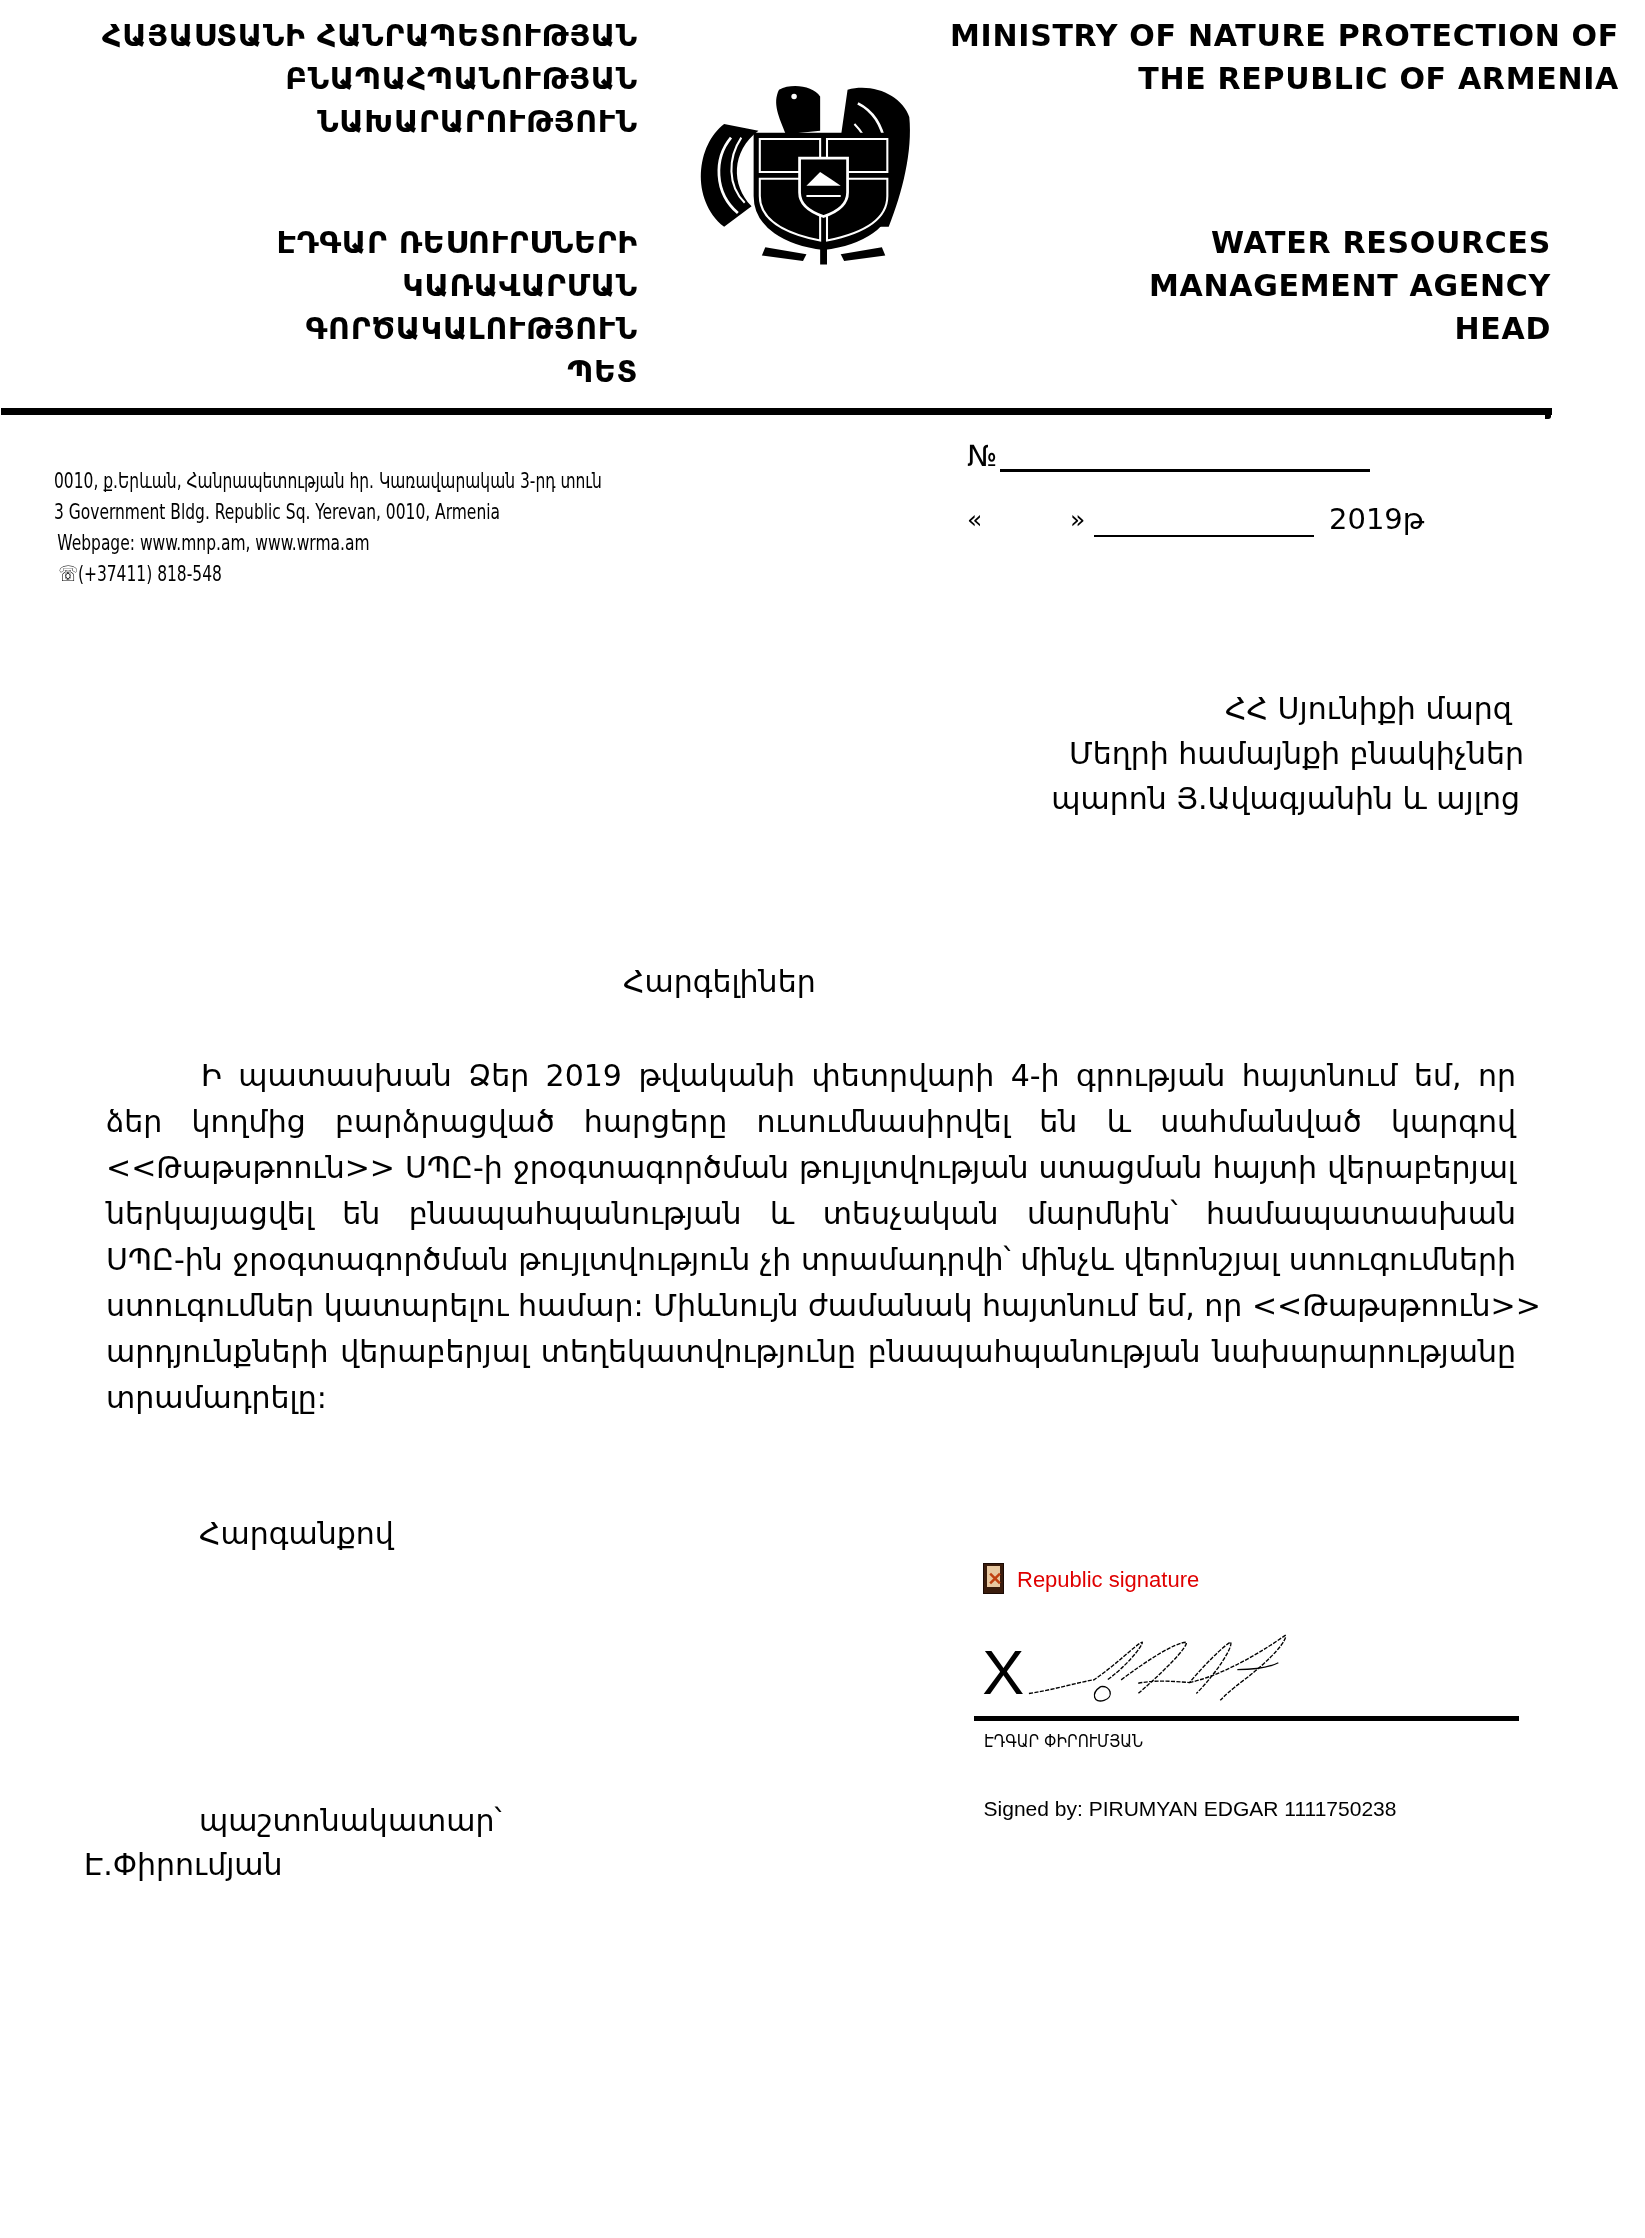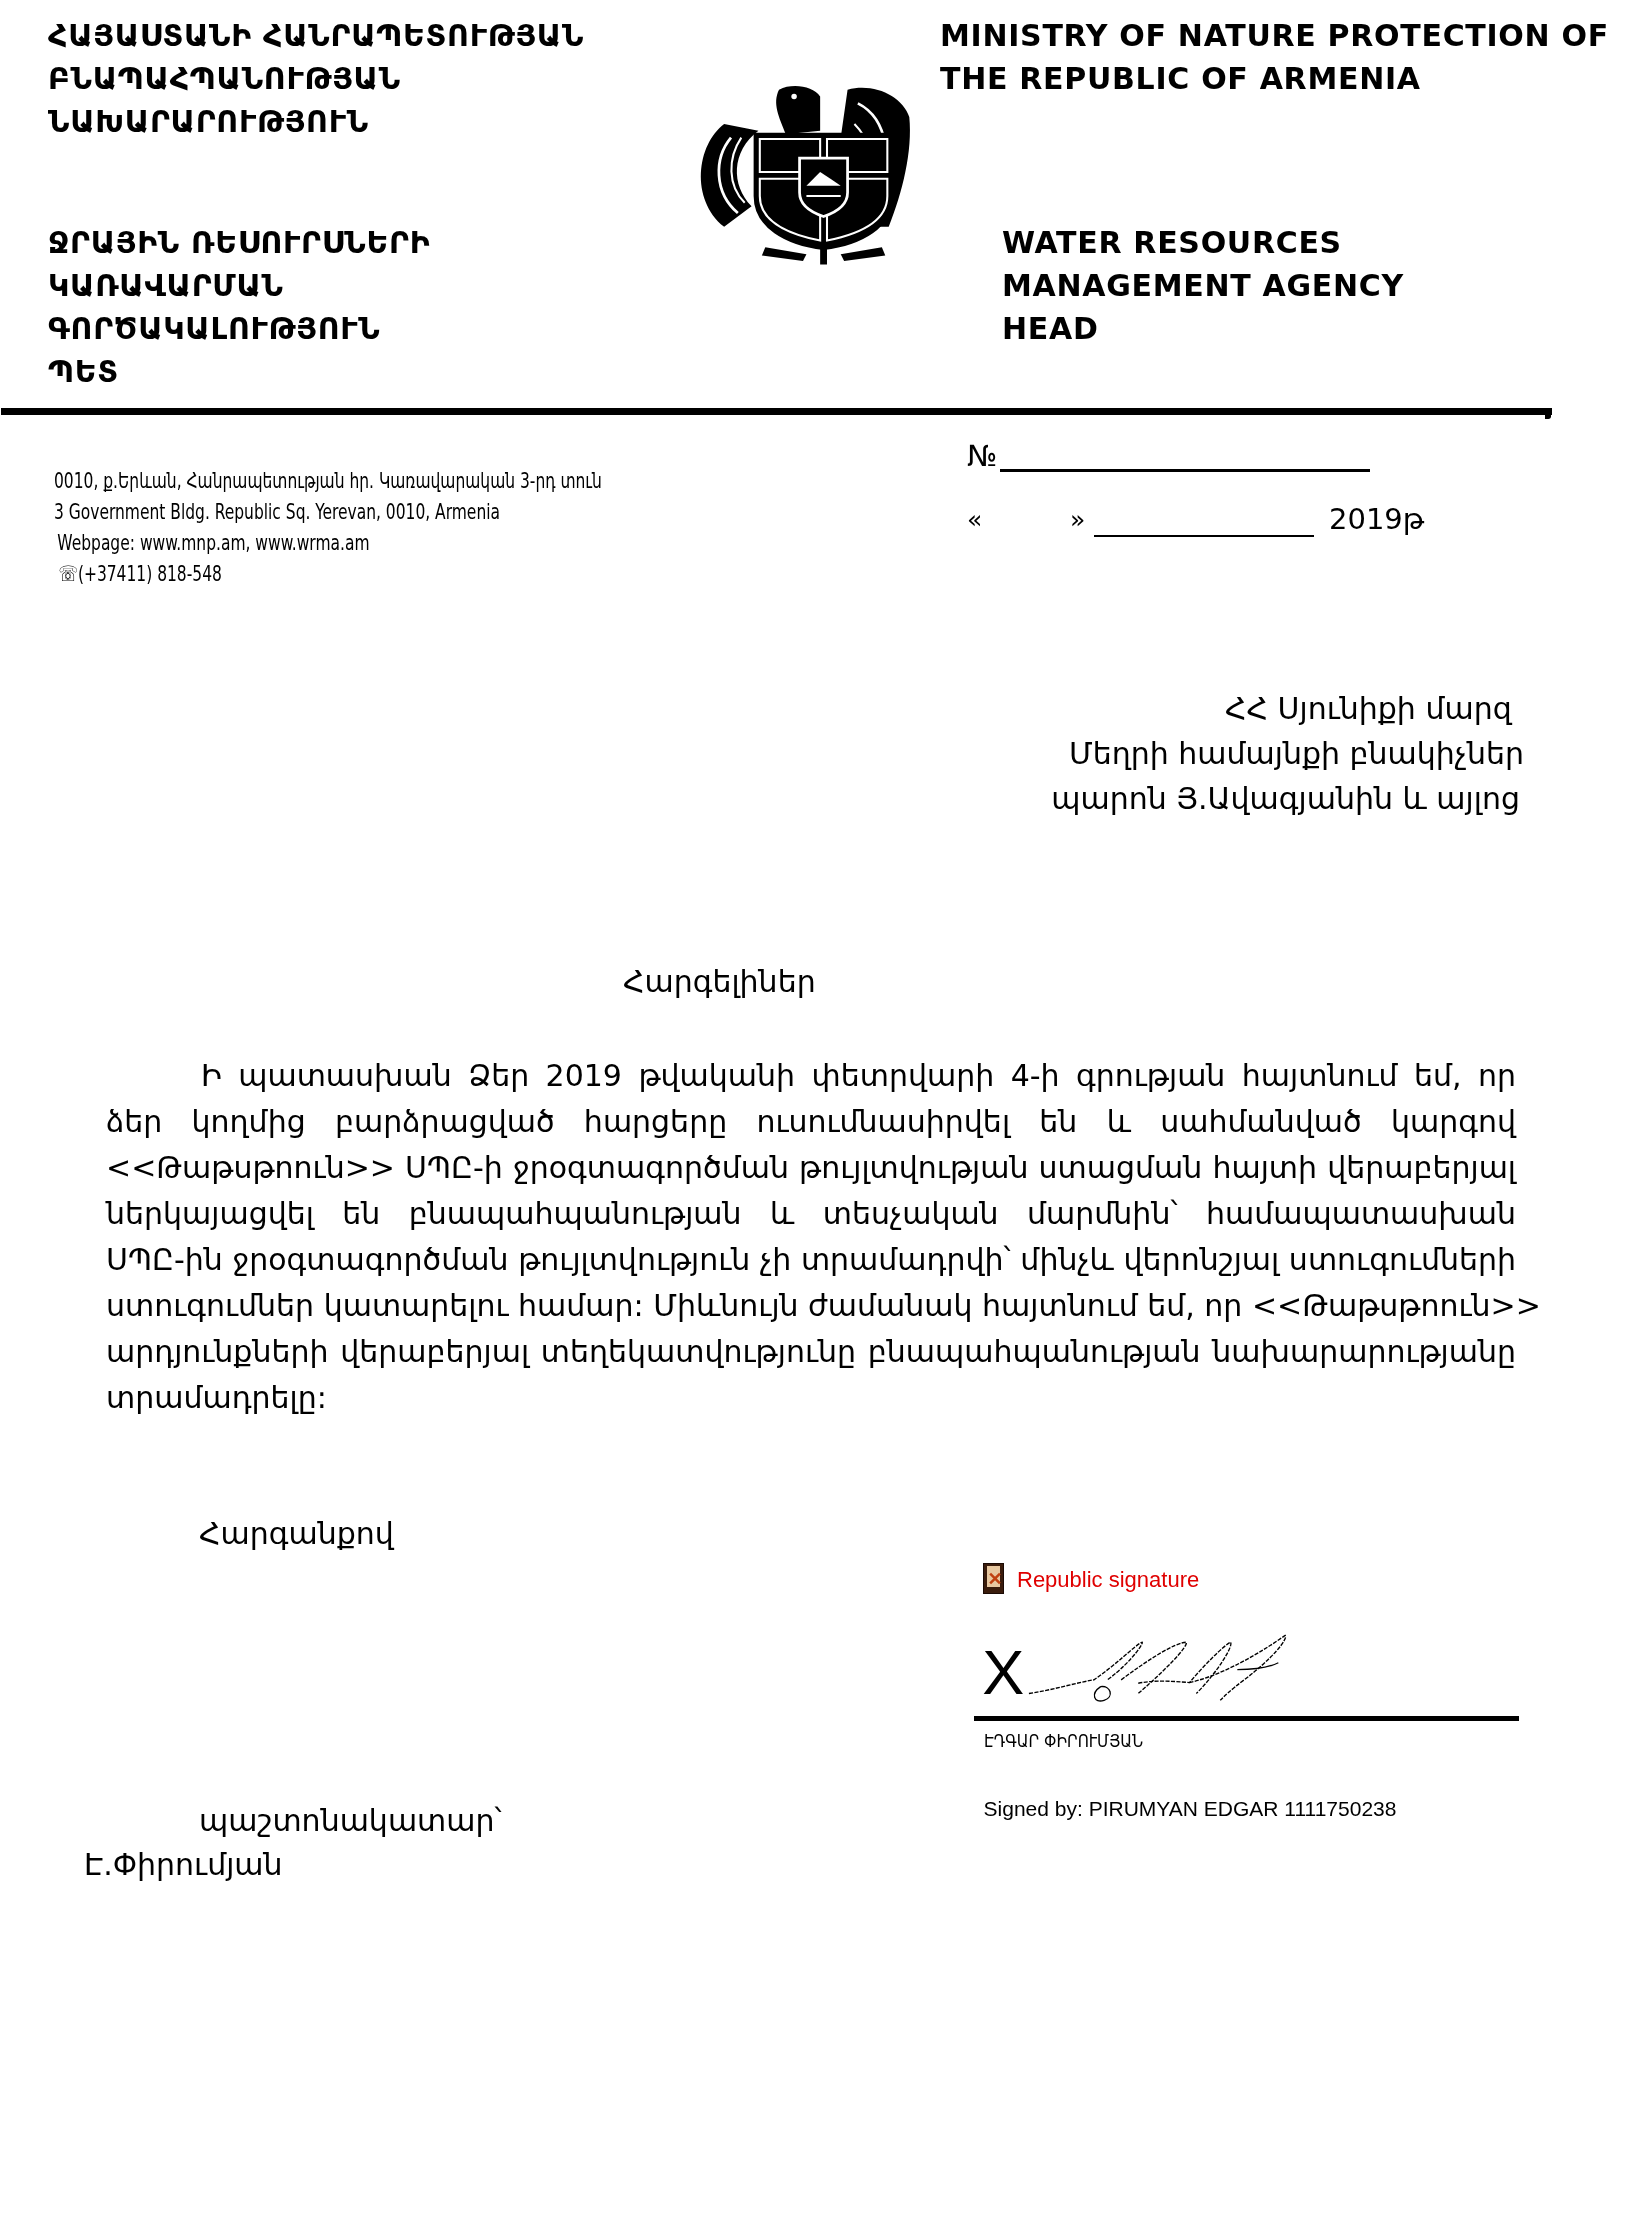--- a/index.html
+++ b/index.html
@@ -1,40 +1,40 @@
 <!DOCTYPE html>
 <html style="font-size:11px"><head>
 <meta charset="utf-8">
 <style>
   html, body { margin: 0; padding: 0; background: #ffffff; }
   body { width: 1645px; height: 2239px; position: relative; overflow: hidden;
          font-family: "DejaVu Sans", "Liberation Sans", sans-serif; color: #000; }
   .abs { position: absolute; }
-  .hdr { font-family: "DejaVu Sans", sans-serif; font-weight: bold; text-align: left;
+  .hdr { font-family: "DejaVu Sans", sans-serif; font-weight: bold; text-align: right;
          font-size: 30px; line-height: 43px; letter-spacing: 0.7px; }
   .hdr div { white-space: nowrap; }
   .addr { font-family: "DejaVu Sans Condensed", "DejaVu Sans", sans-serif; font-size: 21px; line-height: 31px; margin-top: 34px; }
   .addr div { white-space: nowrap; transform: scaleX(0.82); transform-origin: left center; }
   .ref { font-size: 29px; }
   .body-text { font-family: "DejaVu Sans", sans-serif; font-size: 30px; }
   .para { text-align: justify; line-height: 46px; }
   .para span.line { display: block; text-align: justify; text-align-last: justify; white-space: nowrap; }
   .para span.line.last { text-align-last: left; }
   .sig-area { font-family: "Liberation Sans", sans-serif; }
 </style>
 </head>
 <body>
 
 <div class="abs hdr" style="left:48px; top:13.7px; width:590px;">
   <div>ՀԱՅԱՍՏԱՆԻ ՀԱՆՐԱՊԵՏՈՒԹՅԱՆ</div>
   <div>ԲՆԱՊԱՀՊԱՆՈՒԹՅԱՆ</div>
   <div>ՆԱԽԱՐԱՐՈՒԹՅՈՒՆ</div>
 </div>
 <div class="abs hdr" style="left:48px; top:221px; width:590px;">
-  <div>ՋՐԱՅԻՆ ՌԵՍՈՒՐՍՆԵՐԻ</div>
+  <div>ԷԴԳԱՐ ՌԵՍՈՒՐՍՆԵՐԻ</div>
   <div>ԿԱՌԱՎԱՐՄԱՆ</div>
   <div>ԳՈՐԾԱԿԱԼՈՒԹՅՈՒՆ</div>
   <div>ՊԵՏ</div>
 </div>
 
 <div class="abs" style="left:683px; top:69px; width:240px; height:199px;">
   <svg width="240" height="199" viewBox="0 0 350 290">
 
     <path d="M60 80 C20 110 10 190 60 230 L100 200 C70 170 70 120 110 90 Z" fill="#000"></path>
     <path d="M70 100 C45 130 45 180 80 210" stroke="#fff" stroke-width="4" fill="none"></path>

